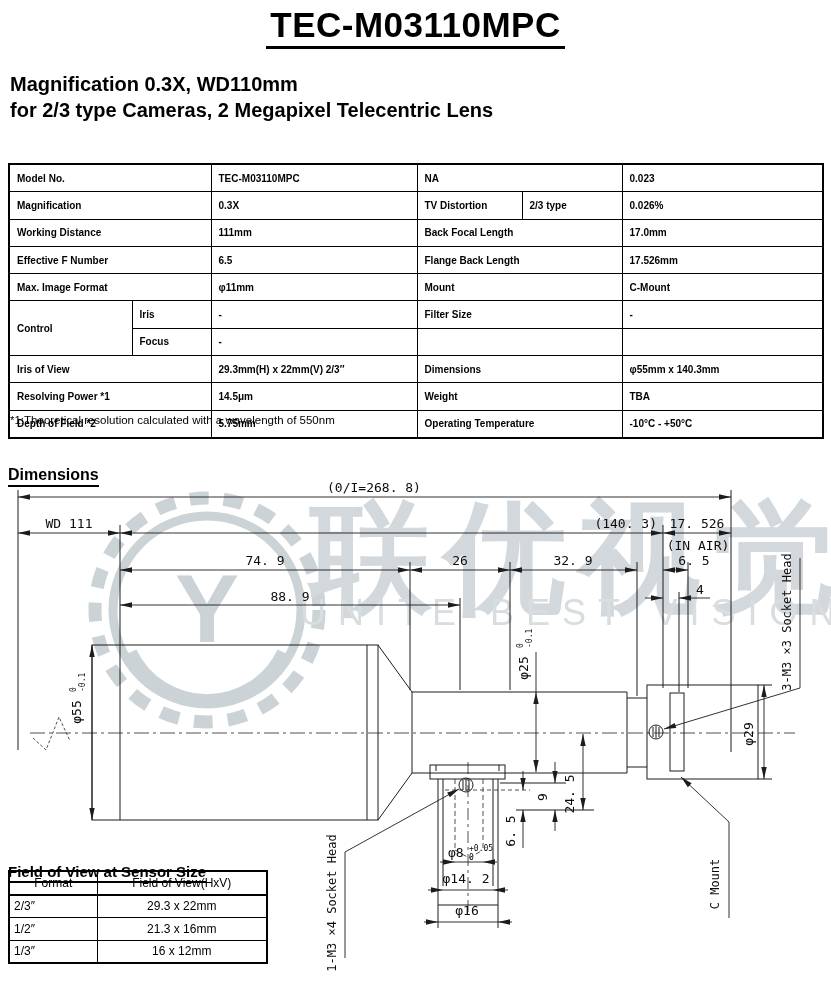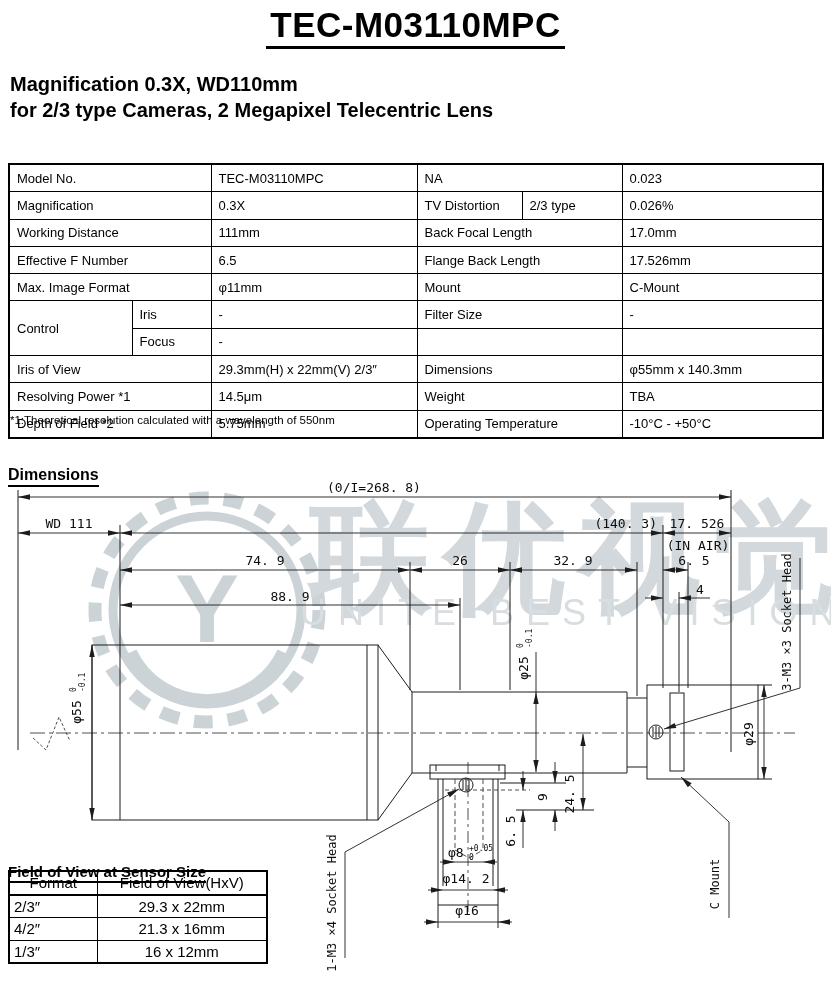--- a/index.html
+++ b/index.html
@@ -8,32 +8,32 @@
   .abs{position:absolute;}
   
   #titlebar{top:5px;left:0;width:831px;text-align:center;}
   #titlebar .t{display:inline-block;font-size:35px;font-weight:bold;letter-spacing:0.5px;
                border-bottom:3px solid #000;padding:0 4px 1px 4px;}
   
   #desc{top:71px;left:10px;font-size:20px;font-weight:bold;line-height:26px;}
   
   #spec{top:163px;left:8px;width:814px;border-collapse:collapse;table-layout:fixed;
         border:2.5px solid #000;}
-  #spec td{border:1.5px solid #000;font-size:13px;padding:2px 2px 2px 7px;height:22.3px;
-           vertical-align:middle;overflow:hidden;white-space:nowrap;}
+  #spec td{border:1.5px solid #000;font-size:10px;padding:2px 2px 2px 7px;height:22.3px;
+           vertical-align:middle;overflow:hidden;white-space:nowrap;font-weight:bold;}
   
   #foot{top:413px;left:10px;font-size:11.5px;line-height:15.5px;}
   
   .sechead{font-weight:bold;border-bottom:2px solid #000;padding-bottom:1px;}
   #dimhead{top:466px;left:8px;font-size:16px;}
   #fovhead{top:848px;left:8px;font-size:15px;margin-top:15px;}
   
   #fovtab{top:870px;left:8px;width:258px;border-collapse:collapse;table-layout:fixed;
           border:2.5px solid #000;}
-  #fovtab td{border:1.5px solid #000;font-size:15px;height:19.5px;padding:1px 4px;
+  #fovtab td{border:1.5px solid #000;font-size:12px;height:19.5px;padding:1px 4px;
              text-align:center;vertical-align:middle;white-space:nowrap;}
   #fovtab tr.hdr td{border-bottom:2.5px solid #000;}
   #fovtab td.fmt{text-align:left;padding-right:9px;}
   
   #draw{top:0;left:0;pointer-events:none;}
   .ln{stroke:#1c1c1c;stroke-width:1;fill:none;}
   .dim{stroke:#1c1c1c;stroke-width:0.9;fill:none;}
   .cl{stroke:#3c3c3c;stroke-width:0.9;fill:none;}
   .dt{font-family:"DejaVu Sans Mono",monospace;font-size:13px;fill:#0d0d0d;}
   .dts{font-family:"DejaVu Sans Mono",monospace;font-size:8px;fill:#0d0d0d;}
@@ -300,21 +300,21 @@
   <tbody>
       <tr class="hdr">
     <td>Format</td>
     <td>Field of View(HxV)</td>
   </tr>
   <tr>
     <td class="fmt">2/3″</td>
     <td>29.3 x 22mm</td>
   </tr>
   <tr>
-    <td class="fmt">4/2″</td>
+    <td class="fmt">1/2″</td>
     <td>21.3 x 16mm</td>
   </tr>
   <tr>
     <td class="fmt">1/3″</td>
     <td>16 x 12mm</td>
   </tr>
 </tbody>
   </table>
 
 </body></html>

